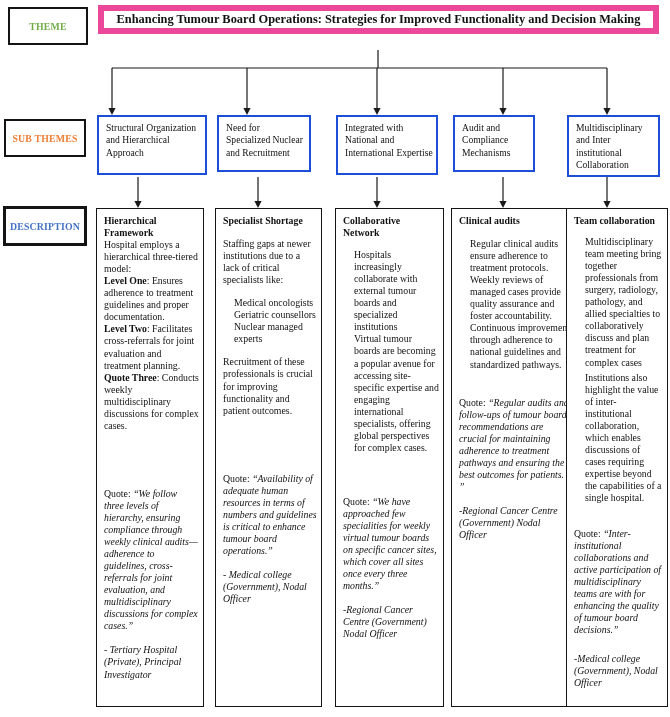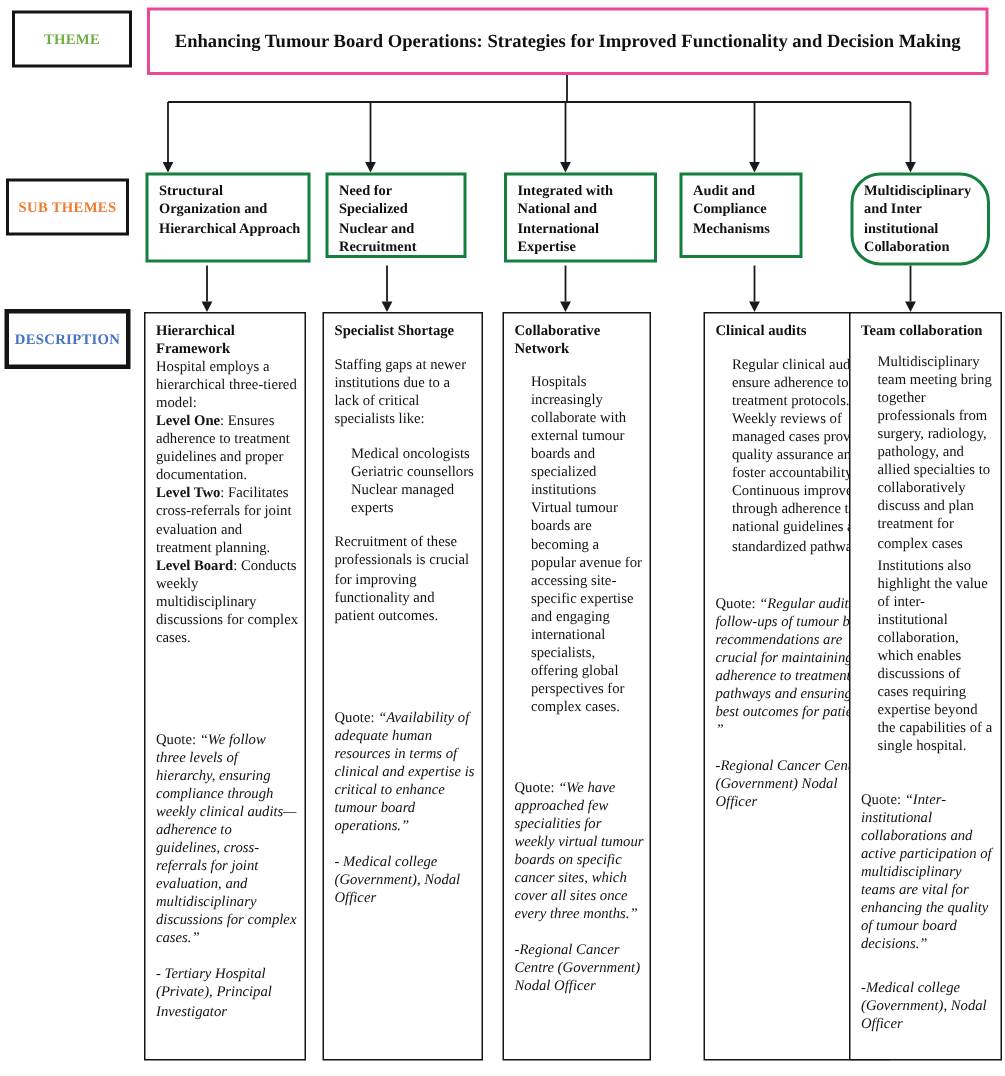--- a/index.html
+++ b/index.html
@@ -4,36 +4,36 @@
 <style>
   html,body { margin:0; padding:0; background:#ffffff; }
   #stage {
     position:relative; width:670px; height:717px; background:#ffffff;
     font-family:"Liberation Serif","DejaVu Serif",serif; color:#111;
     overflow:hidden;
   }
   #arrows { position:absolute; left:0; top:0; z-index:0; }
   .box { position:absolute; box-sizing:border-box; background:#fff; z-index:1; }
   .title-box {
-    left:98px; top:5px; width:561px; height:45px;
-    border:2px solid #ec4899;
+    left:98px; top:5px; width:561px; height:29px;
+    border:6px solid #ec4899;
     display:flex; align-items:center; justify-content:center;
     font-weight:bold; font-size:12.4px; text-align:center; padding:0 6px;
   }
   .side-label {
     display:flex; align-items:center; justify-content:center;
     font-weight:bold; font-size:9.8px; letter-spacing:.2px;
     border:2px solid #141414; text-align:center;
   }
   #theme-label { left:8px; top:7px; width:80px; height:38px; }
   #subthemes-label { left:4px; top:119px; width:82px; height:38px; }
   #description-label { left:3px; top:206px; width:84px; height:40px; border-width:3px; }
   .subtheme-box {
-    top:115px; border:2px solid #15803d;
-    font-weight:bold; font-size:9.6px; line-height:1.3;
+    top:115px; border:2px solid #1d4ed8;
+    font-weight:normal; font-size:9.6px; line-height:1.3;
     padding:5px 3px 3px 7px;
   }
   .desc-box {
     top:208px; height:499px; border:1.5px solid #141414;
     font-size:9.8px; line-height:1.23; padding:6px 4px 4px 7px;
     overflow:hidden;
   }
   .para { margin:0; }
   .para.indent { padding-left:11px; }
   .para .b { font-weight:bold; }
@@ -84,53 +84,53 @@
   <div class="box side-label" id="description-label" style="color: rgb(68, 114, 196);">
     <span>DESCRIPTION</span>
   </div>
 
 <div class="box subtheme-box" style="left: 97px; width: 110px; height: 60px;"><span>Structural Organization and Hierarchical Approach</span></div>
     <div class="box desc-box" style="left: 96px; width: 108px;">
       <div class="para heading"><span>Hierarchical Framework</span></div>
       <div class="para"><span>Hospital employs a hierarchical three-tiered model:</span></div>
       <div class="para"><span class="b">Level One</span><span>: Ensures adherence to treatment guidelines and proper documentation.</span></div>
       <div class="para"><span class="b">Level Two</span><span>: Facilitates cross-referrals for joint evaluation and treatment planning.</span></div>
-      <div class="para"><span class="b">Level Board</span><span>: Conducts weekly multidisciplinary discussions for complex cases.</span></div>
+      <div class="para"><span class="b">Quote Three</span><span>: Conducts weekly multidisciplinary discussions for complex cases.</span></div>
       <div class="para" style="margin-top: 56px;"><span>Quote: </span><span class="i">“We follow three levels of hierarchy, ensuring compliance through weekly clinical audits—adherence to guidelines, cross-referrals for joint evaluation, and multidisciplinary discussions for complex cases.”</span></div>
       <div class="para" style="margin-top: 12px;"><span class="i">- Tertiary Hospital (Private), Principal Investigator</span></div>
     </div>
     <div class="box subtheme-box" style="left: 217px; width: 94px; height: 57px;"><span>Need for Specialized Nuclear and Recruitment</span></div>
     <div class="box desc-box" style="left: 215px; width: 107px;">
       <div class="para heading"><span>Specialist Shortage</span></div>
       <div class="para" style="margin-top: 11px;"><span>Staffing gaps at newer institutions due to a lack of critical specialists like:</span></div>
       <div class="para indent" style="margin-top: 11px;"><span>Medical oncologists</span></div>
       <div class="para indent"><span>Geriatric counsellors</span></div>
       <div class="para indent"><span>Nuclear managed experts</span></div>
       <div class="para" style="margin-top: 11px;"><span>Recruitment of these professionals is crucial for improving functionality and patient outcomes.</span></div>
-      <div class="para" style="margin-top: 56px;"><span>Quote: </span><span class="i">“Availability of adequate human resources in terms of clinical and expertise is critical to enhance tumour board operations.”</span></div>
+      <div class="para" style="margin-top: 56px;"><span>Quote: </span><span class="i">“Availability of adequate human resources in terms of numbers and guidelines is critical to enhance tumour board operations.”</span></div>
       <div class="para" style="margin-top: 12px;"><span class="i">- Medical college (Government), Nodal Officer</span></div>
     </div>
     <div class="box subtheme-box" style="left: 336px; width: 102px; height: 60px;"><span>Integrated with National and International Expertise</span></div>
-    <div class="box desc-box" style="left: 335px; width: 99px;">
+    <div class="box desc-box" style="left: 335px; width: 109px;">
       <div class="para heading"><span>Collaborative Network</span></div>
       <div class="para indent" style="margin-top: 10px;"><span>Hospitals increasingly collaborate with external tumour boards and specialized institutions</span></div>
       <div class="para indent"><span>Virtual tumour boards are becoming a popular avenue for accessing site-specific expertise and engaging international specialists, offering global perspectives for complex cases.</span></div>
       <div class="para" style="margin-top: 42px;"><span>Quote: </span><span class="i">“We have approached few specialities for weekly virtual tumour boards on specific cancer sites, which cover all sites once every three months.”</span></div>
       <div class="para" style="margin-top: 12px;"><span class="i">-Regional Cancer Centre (Government) Nodal Officer</span></div>
     </div>
     <div class="box subtheme-box" style="left: 453px; width: 82px; height: 57px;"><span>Audit and Compliance Mechanisms</span></div>
-    <div class="box desc-box" style="left: 469px; width: 124px;">
+    <div class="box desc-box" style="left: 451px; width: 124px;">
       <div class="para heading"><span>Clinical audits</span></div>
       <div class="para indent" style="margin-top: 11px;"><span>Regular clinical audits ensure adherence to treatment protocols.</span></div>
       <div class="para indent"><span>Weekly reviews of managed cases provide quality assurance and foster accountability.</span></div>
       <div class="para indent"><span>Continuous improvement through adherence to national guidelines and standardized pathways.</span></div>
       <div class="para" style="margin-top: 26px;"><span>Quote: </span><span class="i">“Regular audits and follow-ups of tumour board recommendations are crucial for maintaining adherence to treatment pathways and ensuring the best outcomes for patients. ”</span></div>
       <div class="para" style="margin-top: 12px;"><span class="i">-Regional Cancer Centre (Government) Nodal Officer</span></div>
     </div>
-    <div class="box subtheme-box" style="left: 567px; width: 93px; height: 62px; border-radius: 20px;"><span>Multidisciplinary and Inter institutional Collaboration</span></div>
+    <div class="box subtheme-box" style="left: 567px; width: 93px; height: 62px;"><span>Multidisciplinary and Inter institutional Collaboration</span></div>
     <div class="box desc-box" style="left: 566px; width: 102px;">
       <div class="para heading"><span>Team collaboration</span></div>
       <div class="para indent" style="margin-top: 9px;"><span>Multidisciplinary team meeting bring together professionals from surgery, radiology, pathology, and allied specialties to collaboratively discuss and plan treatment for complex cases</span></div>
       <div class="para indent" style="margin-top: 3px;"><span>Institutions also highlight the value of inter-institutional collaboration, which enables discussions of cases requiring expertise beyond the capabilities of a single hospital.</span></div>
-      <div class="para" style="margin-top: 24px;"><span>Quote: </span><span class="i">“Inter-institutional collaborations and active participation of multidisciplinary teams are vital for enhancing the quality of tumour board decisions.”</span></div>
+      <div class="para" style="margin-top: 24px;"><span>Quote: </span><span class="i">“Inter-institutional collaborations and active participation of multidisciplinary teams are with for enhancing the quality of tumour board decisions.”</span></div>
       <div class="para" style="margin-top: 16px;"><span class="i">-Medical college (Government), Nodal Officer</span></div>
     </div>
   </div>
 
 </body></html>

